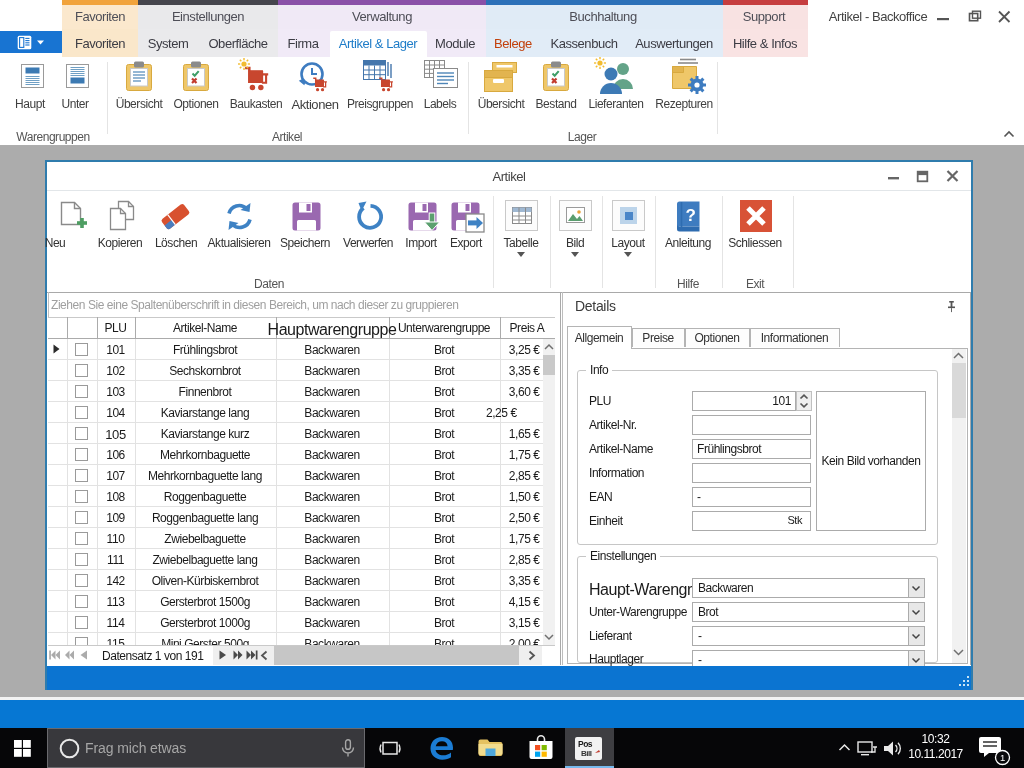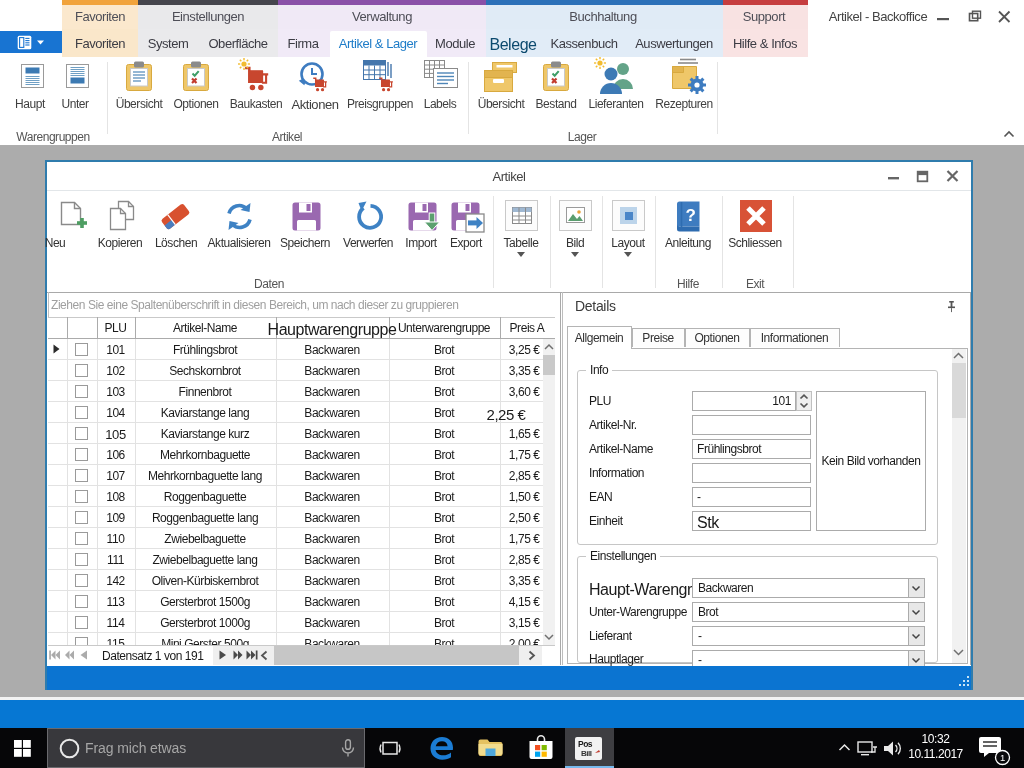--- a/index.html
+++ b/index.html
@@ -24,21 +24,21 @@
 <div class="abs" style="left:138px;top:29px;width:140px;height:28px;background:#EAEAEC"></div>
 <div class="abs" style="left:278px;top:29px;width:208px;height:28px;background:#F1EAF7"></div>
 <div class="abs" style="left:486px;top:29px;width:237px;height:28px;background:#E1ECF7"></div>
 <div class="abs" style="left:723px;top:29px;width:85px;height:28px;background:#F9E3E3"></div>
 <div class="abs" style="left:330px;top:31px;width:97px;height:26px;background:#fff;border-radius:2px 2px 0 0"></div>
 <div class="ct" style="left:100px;top:36px;font-size:13px;color:#3c3c44">Favoriten</div>
 <div class="ct" style="left:168px;top:36px;font-size:13px;color:#3c3c44">System</div>
 <div class="ct" style="left:238px;top:36px;font-size:13px;color:#3c3c44">Oberfläche</div>
 <div class="ct" style="left:303px;top:36px;font-size:13px;color:#3c3c44">Firma</div>
 <div class="ct" style="left:455px;top:36px;font-size:13px;color:#3c3c44">Module</div>
-<div class="ct" style="left:513px;top:36px;font-size:16px;color:#0c4a6e">Belege</div>
+<div class="ct" style="left:513px;top:36px;font-size:13px;color:#c2410c">Belege</div>
 <div class="ct" style="left:584px;top:36px;font-size:13px;color:#3c3c44">Kassenbuch</div>
 <div class="ct" style="left:674px;top:36px;font-size:13px;color:#3c3c44">Auswertungen</div>
 <div class="ct" style="left:765px;top:36px;font-size:13px;color:#3c3c44">Hilfe &amp; Infos</div>
 <div class="ct" style="left:378px;top:36px;font-size:13px;color:#1e7cc8">Artikel &amp; Lager</div>
 <div class="abs" style="left:0;top:31px;width:62px;height:22px;background:#1874D2"></div>
 <svg style="left:17px;top:35px" width="30" height="15" viewBox="0 0 30 15">
 <rect x="0.7" y="0.7" width="13.6" height="13.6" rx="1.5" fill="#fff"></rect>
 <rect x="2.6" y="2.6" width="4.2" height="9.8" fill="none" stroke="#1874D2" stroke-width="1.1"></rect>
 <g stroke="#1874D2" stroke-width="1.1">
       <line x1="8.3" y1="3.4" x2="12.5" y2="3.4"></line>
@@ -432,21 +432,21 @@
 <div class="abs" style="left:18.5px;top:63px;width:1px;height:21px;background:#E2E2E2"></div>
 <div class="abs" style="left:48.5px;top:63px;width:1px;height:21px;background:#E2E2E2"></div>
 <div class="abs" style="left:86.5px;top:63px;width:1px;height:21px;background:#E2E2E2"></div>
 <div class="abs" style="left:227.5px;top:63px;width:1px;height:21px;background:#E2E2E2"></div>
 <div class="abs" style="left:340.5px;top:63px;width:1px;height:21px;background:#E2E2E2"></div>
 <div class="abs" style="left:451.5px;top:63px;width:1px;height:21px;background:#E2E2E2"></div>
 <div class="ct" style="left:67.5px;top:67px;font-size:12px">104</div>
 <div class="ct" style="left:157px;top:67px;font-size:12px">Kaviarstange lang</div>
 <div class="ct" style="left:284px;top:67px;font-size:12px">Backwaren</div>
 <div class="ct" style="left:396px;top:67px;font-size:12px">Brot</div>
-<div class="rt" style="left:438px;top:67px;width:40px;text-align:center;font-size:15px">2,25 €</div>
+<div class="rt" style="left:438px;top:67px;width:40px;text-align:left;font-size:12px">2,25 €</div>
 <div class="abs" style="left:27px;top:67px;width:13px;height:13px;background:#fff;border:1px solid #9A9A9A"></div>
 <div class="abs" style="left:0;top:84px;width:495px;height:21px;background:#fff;border-bottom:1px solid #E2E2E2"></div>
 <div class="abs" style="left:18.5px;top:84px;width:1px;height:21px;background:#E2E2E2"></div>
 <div class="abs" style="left:48.5px;top:84px;width:1px;height:21px;background:#E2E2E2"></div>
 <div class="abs" style="left:86.5px;top:84px;width:1px;height:21px;background:#E2E2E2"></div>
 <div class="abs" style="left:227.5px;top:84px;width:1px;height:21px;background:#E2E2E2"></div>
 <div class="abs" style="left:340.5px;top:84px;width:1px;height:21px;background:#E2E2E2"></div>
 <div class="abs" style="left:451.5px;top:84px;width:1px;height:21px;background:#E2E2E2"></div>
 <div class="ct" style="left:67.5px;top:88px;font-size:13px">105</div>
 <div class="ct" style="left:157px;top:88px;font-size:12px">Kaviarstange kurz</div>
@@ -666,21 +666,21 @@
   </svg>
 <div class="abs" style="left:692px;top:415px;width:119px;height:20px;background:#fff;border:1px solid #ABABAB"></div>
 <div class="abs" style="left:692px;top:439px;width:119px;height:20px;background:#fff;border:1px solid #ABABAB">
     <div class="rt" style="left:4px;top:2px;right:4px;font-size:12px;text-align:left">Frühlingsbrot</div>
   </div>
 <div class="abs" style="left:692px;top:463px;width:119px;height:20px;background:#fff;border:1px solid #ABABAB"></div>
 <div class="abs" style="left:692px;top:487px;width:119px;height:20px;background:#fff;border:1px solid #ABABAB">
     <div class="rt" style="left:4px;top:2px;right:4px;font-size:12px;text-align:left">-</div>
   </div>
 <div class="abs" style="left:692px;top:511px;width:119px;height:20px;background:#fff;border:1px solid #ABABAB">
-    <div class="rt" style="left:4px;top:2px;right:8px;font-size:16px;text-align:left">Stk</div>
+    <div class="rt" style="left:4px;top:2px;right:8px;font-size:11px;text-align:right">Stk</div>
   </div>
 <div class="abs" style="left:816px;top:391px;width:110px;height:140px;background:#fff;border:1px solid #ABABAB"></div>
 <div class="ct" style="left:871px;top:454px;font-size:12px">Kein Bild vorhanden</div>
 <div class="abs" style="left:577px;top:556px;width:361px;height:107px;border:1px solid #C6C6C6;border-radius:3px"></div>
 <div class="rt" style="left:586px;top:549px;font-size:12px;color:#1a1a1a;background:#fff;padding:0 4px">Einstellungen</div>
 <div class="rt" style="left:589px;top:581px;font-size:16px">Haupt-Warengruppe</div>
 <div class="abs" style="left:692px;top:578px;width:233px;height:20px;background:#fff;border:1px solid #ABABAB"></div>
 <div class="rt" style="left:698px;top:581px;font-size:12px">Backwaren</div>
 <div class="abs" style="left:908px;top:579px;width:16px;height:18px;background:#E8E8E8;border-left:1px solid #ABABAB"></div>
 <svg style="left:911px;top:585px" width="10" height="7" viewBox="0 0 10 7">

